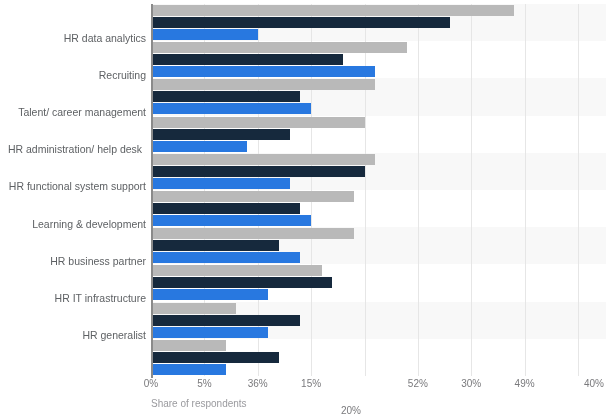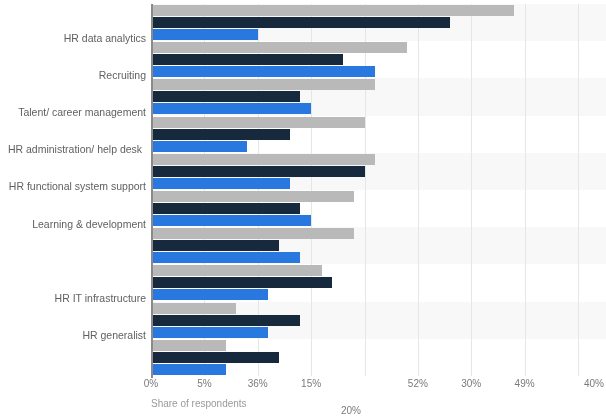--- a/index.html
+++ b/index.html
@@ -123,20 +123,21 @@
 
 <div id="chart-root">
 
   <div id="cat-labels">
       <div class="cat-label" style="top: 12.6px;">HR data analytics</div>
       <div class="cat-label" style="top: 49.8px;">Recruiting</div>
       <div class="cat-label" style="top: 87px;">Talent/ career management</div>
       <div class="cat-label" style="top: 124.2px; text-align: center;">HR administration/ help desk</div>
       <div class="cat-label" style="top: 161.4px;">HR functional system support</div>
       <div class="cat-label" style="top: 198.6px;">Learning &amp; development</div>
+      <div class="cat-label" style="top: 235.8px;">HR business partner</div>
       <div class="cat-label" style="top: 273px;">HR IT infrastructure</div>
       <div class="cat-label" style="top: 310.2px;">HR generalist</div>
     </div>
 
   <div id="plot-area">
       <div class="row-band shaded" style="top: 0px; height: 37.2px;"></div>
       <div class="row-band plain" style="top: 37.2px; height: 37.2px;"></div>
       <div class="row-band shaded" style="top: 74.4px; height: 37.2px;"></div>
       <div class="row-band plain" style="top: 111.6px; height: 37.2px;"></div>
       <div class="row-band shaded" style="top: 148.8px; height: 37.2px;"></div>

